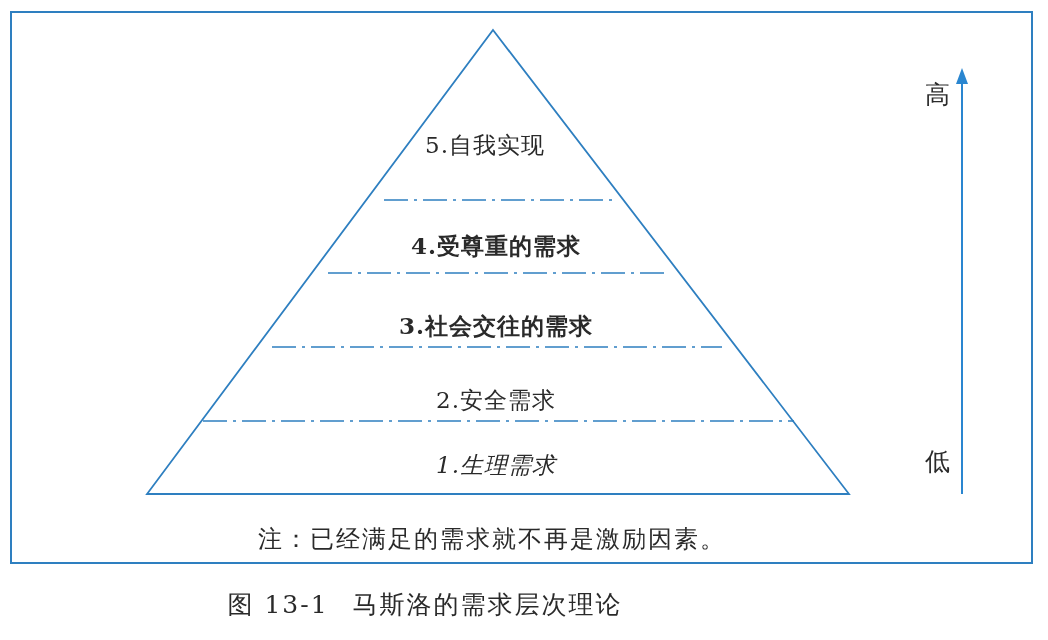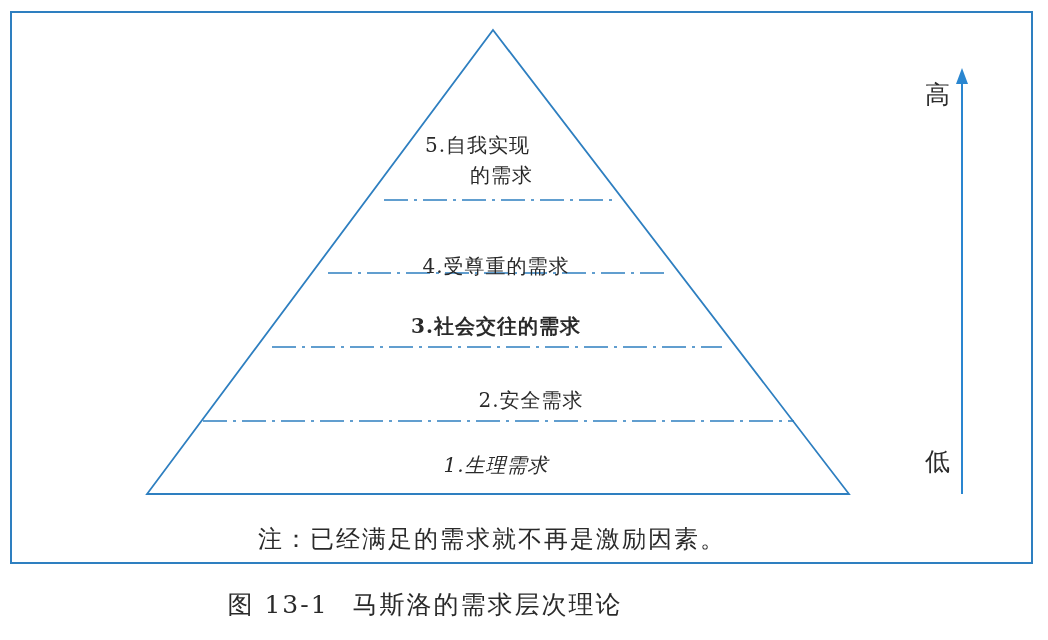--- a/index.html
+++ b/index.html
@@ -6,21 +6,21 @@
   body {
     width: 1048px; height: 640px; background: #ffffff; position: relative; overflow: hidden;
     font-family: "DejaVu Serif", "Liberation Serif", serif; color: #2a2a2a;
   }
   .frame {
     position: absolute; left: 10px; top: 11px; width: 1023px; height: 553px;
     border: 2px solid #2e7fc0; box-sizing: border-box;
   }
   svg.diagram { position: absolute; left: 0; top: 0; }
   .label {
-    position: absolute; font-size: 20px; line-height: 30px; white-space: nowrap;
+    position: absolute; font-size: 23px; line-height: 30px; white-space: nowrap;
     transform: translateX(-50%); text-align: center; letter-spacing: 1px;
   }
   .label-multi { text-align: left; transform: none; }
   .axis-label { position: absolute; font-size: 25px; line-height: 30px; }
   .note { position: absolute; left: 0; width: 984px; top: 523px; text-align: center; font-size: 24px; letter-spacing: 2px; }
   .caption { position: absolute; left: 0; width: 850px; top: 588px; text-align: center; font-size: 25px; letter-spacing: 2px; }
   .caption .num { margin-right: 24px; }
 </style>
 </head>
 <body>
@@ -35,25 +35,24 @@
   <line x1="328" y1="273" x2="668" y2="273" stroke="#2e7fc0" stroke-width="1.6" stroke-dasharray="24,6,3,6"></line>
   <line x1="272" y1="347" x2="722" y2="347" stroke="#2e7fc0" stroke-width="1.6" stroke-dasharray="24,6,3,6"></line>
   <line x1="203" y1="421" x2="794" y2="421" stroke="#2e7fc0" stroke-width="1.6" stroke-dasharray="24,6,3,6"></line>
 
   <line x1="962" y1="80" x2="962" y2="494" stroke="#2a86d0" stroke-width="2"></line>
   <polygon points="962,68 956,84 968,84" fill="#2a86d0"></polygon>
 </svg>
 
 <div class="label label-multi" style="left:425px; top:130px;">
   <div>5.自我实现</div>
-  <div style="padding-left:45px;">的需求</div>
 </div>
-<div class="label" style="left:496px; top:251px;">4.受尊重的需求</div>
+<div class="label" style="left:496px; top:231px;font-weight:bold;">4.受尊重的需求</div>
 <div class="label" style="left:496px; top:311px;font-weight:bold;">3.社会交往的需求</div>
-<div class="label" style="left:496px; top:385px;margin-left:35px;">2.安全需求</div>
+<div class="label" style="left:496px; top:385px;">2.安全需求</div>
 <div class="label" style="left:496px; top:450px;font-style:italic;">1.生理需求</div>
 
 <div class="axis-label" style="left:925px; top:80px;">高</div>
 <div class="axis-label" style="left:925px; top:447px;">低</div>
 
 <div class="note">注：已经满足的需求就不再是激励因素。</div>
 
 <div class="caption">
   <span class="num">图 13-1</span><span>马斯洛的需求层次理论</span>
 </div>

